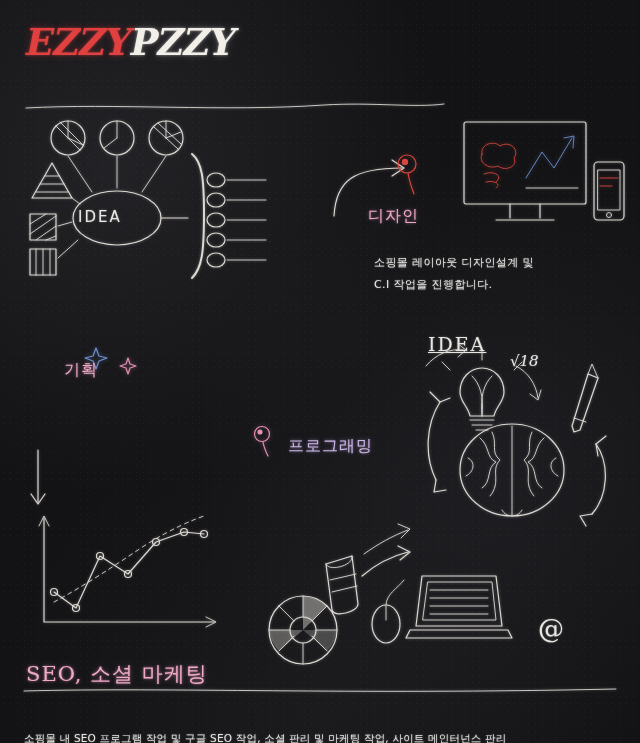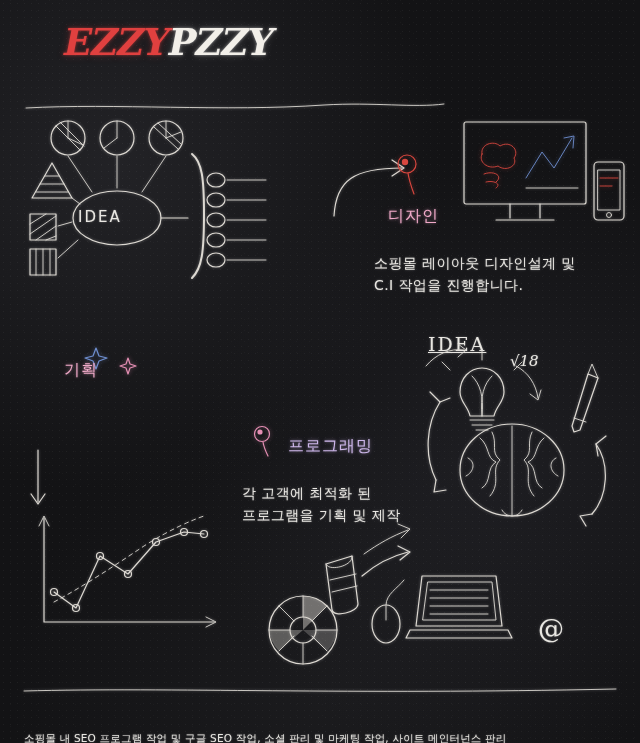--- a/index.html
+++ b/index.html
@@ -45,21 +45,20 @@
 
   
   #logo {
     left: 26px; top: 20px;
     font-family: "DejaVu Serif", serif;
     font-size: 37px;
     font-weight: bold;
     font-style: italic;
     letter-spacing: -1px;
     white-space: nowrap;
-    margin-left: 38px;
   }
   #logo .ezzy { color: #e0403f; text-shadow: 0 0 3px rgba(224,64,63,0.6), 0 0 9px rgba(224,64,63,0.25); }
   #logo .pzzy { color: #f2efe9; text-shadow: 0 0 3px rgba(255,255,255,0.5), 0 0 10px rgba(255,255,255,0.18); }
 
   #subtitle {
     left: 28px; top: 74px;
     font-size: 20px;
     letter-spacing: 1px;
     white-space: nowrap;
   }
@@ -68,21 +67,21 @@
   
   .sec-label {
     font-size: 16px;
     letter-spacing: 1px;
     white-space: nowrap;
   }
   .sec-label.pink { color: #f0a9c8; text-shadow: 0 0 3px rgba(240,169,200,0.55), 0 0 9px rgba(240,169,200,0.2); }
   .sec-label.violet { color: #cdb7ea; text-shadow: 0 0 3px rgba(205,183,234,0.55), 0 0 9px rgba(205,183,234,0.2); }
 
   .body-text {
-    font-size: 14px;
+    font-size: 11px;
     line-height: 22px;
     letter-spacing: 0.4px;
     white-space: pre-line;
   }
   #seo-title {
     left: 26px; top: 660px;
     font-size: 21px;
     font-family: "DejaVu Serif", serif;
     letter-spacing: 1px;
     color: #f0a9c8;
@@ -199,38 +198,36 @@
     <path class="st st-thin st-blue" d="M66,60 L82,34 L94,50 L112,20"></path>
     <path class="st st-thin st-blue" d="M104,20 L114,18 L113,30"></path>
     <path class="st st-thin" d="M66,70 L118,70"></path>
 
     <rect class="st" x="134" y="44" width="30" height="58" rx="4"></rect>
     <rect class="st st-thin" x="138" y="52" width="22" height="40"></rect>
     <path class="st st-thin st-red" d="M140,60 L158,60 M140,68 L152,68"></path>
     <circle class="st st-thin" cx="149" cy="97" r="2.5"></circle>
   </svg>
 
-  <div class="abs sec-label pink" style="left:368px; top:206px;margin-left:20px;">디자인</div>
+  <div class="abs sec-label pink" style="left:368px; top:206px;">디자인</div>
   <div class="abs chalk body-text" style="left:374px; top:252px; width:256px;">소핑몰 레이아웃 디자인설계 및
 C.I 작업을 진행합니다.</div>
 
   <svg class="abs" style="left:84px; top:336px;" width="56" height="44">
     <path class="st st-blue" d="M12,12 L15,20 L23,22 L15,25 L12,33 L9,25 L1,22 L9,20 Z"></path>
     <path class="st st-pink" d="M44,22 L46,28 L52,30 L46,32 L44,38 L42,32 L36,30 L42,28 Z"></path>
   </svg>
   <div class="abs sec-label pink" style="left:64px; top:360px;">기획</div>
 
   <svg class="abs" style="left:250px; top:424px;" width="30" height="36">
     <circle class="st st-pink" cx="12" cy="10" r="7.5"></circle>
     <circle class="fill-pink" cx="10" cy="8" r="2.6"></circle>
     <path class="st st-pink" d="M13,18 C14,24 16,28 18,32"></path>
   </svg>
   <div class="abs sec-label violet" style="left:288px; top:436px;text-align:center;">프로그래밍</div>
-  <div class="abs chalk body-text" style="left:242px; top:482px; width:240px;">각 고객에 최적화 된
-프로그램을 기획 및 제작</div>
 
   <div id="idea-label" class="abs chalk">IDEA</div>
   <div id="root-label" class="abs chalk">√18</div>
 
   <svg class="abs" style="left:420px; top:340px;" width="220" height="230">
 
     <g>
       <path class="st" d="M40,52 C40,38 50,28 62,28 C74,28 84,38 84,52 C84,62 76,66 74,76 L50,76 C48,66 40,62 40,52 Z"></path>
       <path class="st st-thin" d="M50,80 L74,80 M52,85 L72,85 M56,90 L68,90"></path>
       <path class="st st-thin" d="M52,36 C60,44 64,56 62,76"></path>
@@ -321,17 +318,18 @@
     <circle class="st" cx="132" cy="96" r="3.5"></circle>
     <circle class="st" cx="160" cy="86" r="3.5"></circle>
     <circle class="st" cx="180" cy="88" r="3.5"></circle>
   </svg>
 
   <svg class="abs" style="left:360px; top:520px;" width="60" height="40">
     <path class="st st-thin" d="M4,34 C18,24 32,16 48,10"></path>
     <path class="st st-thin" d="M38,4 L50,9 L41,18"></path>
   </svg>
 
+  <div id="seo-title" class="abs">SEO, 소셜 마케팅</div>
   <svg class="abs" style="left:22px; top:686px;" width="596" height="10">
     <path class="st st-thin" d="M2,5 C150,1 320,9 594,3"></path>
   </svg>
   <div id="seo-desc" class="abs chalk">소핑몰 내 SEO 프로그램 작업 및 구글 SEO 작업, 소셜 판리 및 마케팅 작업, 사이트 메인터넌스 판리</div>
 </div>
 
 </body></html>

